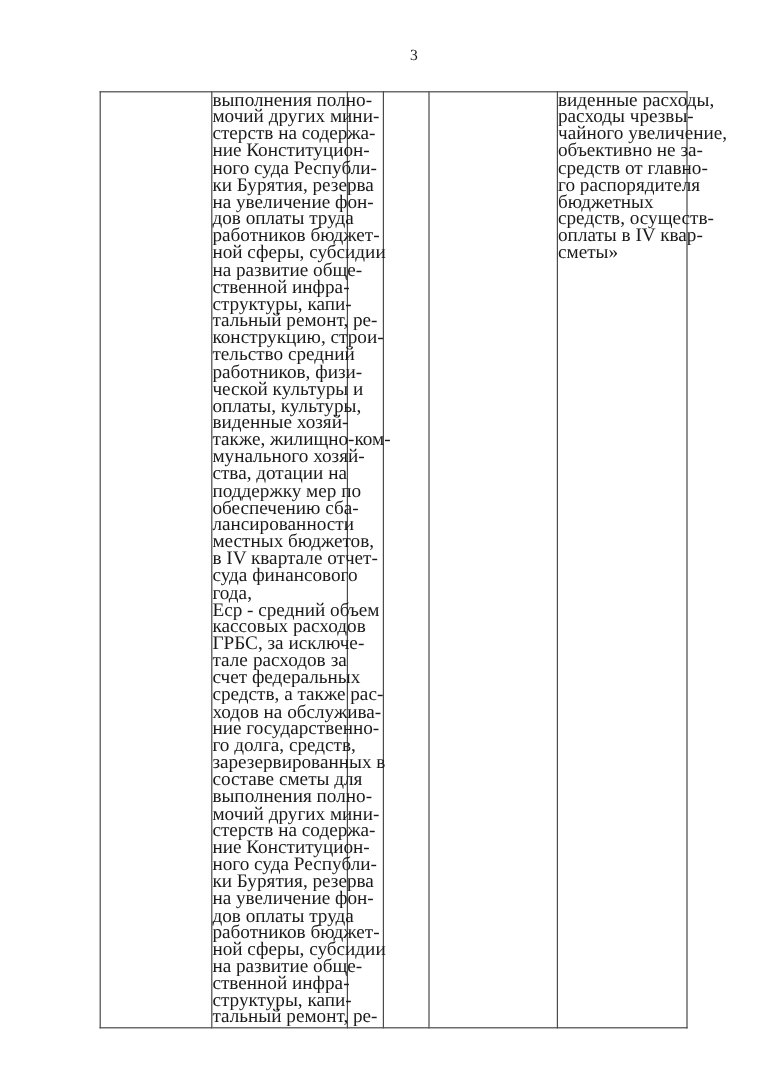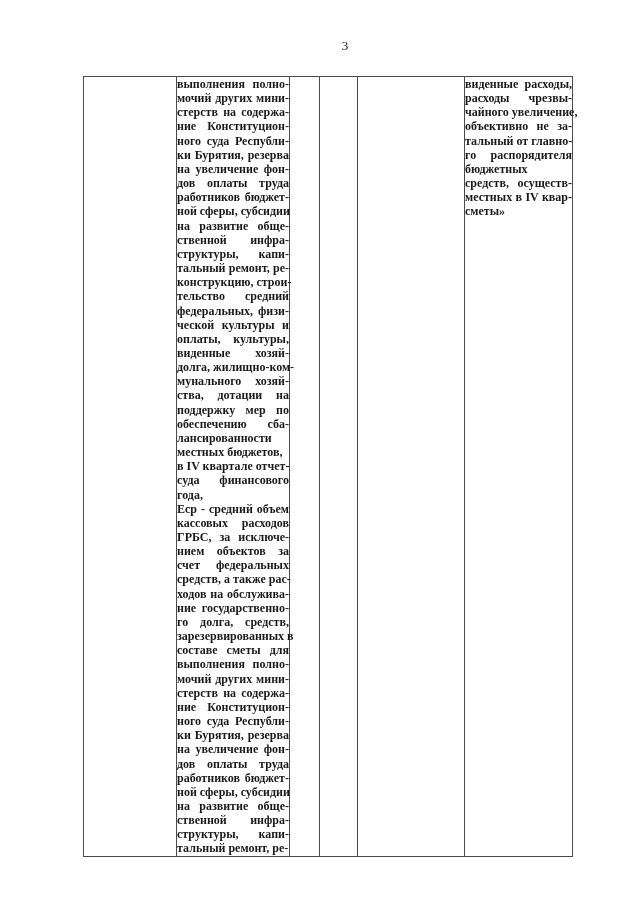--- a/index.html
+++ b/index.html
@@ -3,22 +3,22 @@
 <meta charset="utf-8">
 <style>
   html, body { margin:0; padding:0; background:#ffffff; }
   body { width:640px; height:905px; position:relative; overflow:hidden;
          font-family:"Liberation Serif", "DejaVu Serif", serif; color:#1a1a1a; }
   .page-number { position:absolute; top:38px; left:0; width:640px; text-align:center;
                  font-size:13px; padding-left:50px; box-sizing:border-box; }
   table.doc { position:absolute; left:83px; top:76px; border-collapse:collapse;
               table-layout:fixed; width:489px; height:762px; }
   table.doc td { border:1px solid #4a4a4a; vertical-align:top; padding:0; }
-  td.c-text { font-size:12px; line-height:14.15px; text-align:justify;
-              padding:2px 3px 0 3px;font-weight:bold; }
+  td.c-text { font-size:16px; line-height:14.15px; text-align:justify;
+              padding:2px 3px 0 3px; }
   td.thick-left { border-left:2px solid #9a9a9a; }
   .line { display:block; text-align:justify; text-align-last:justify; white-space:nowrap; }
   .line.left { text-align-last:left; }
 </style>
 </head>
 <body>
 
 <div class="page-number">3</div>
 
 <table class="doc">
@@ -43,38 +43,38 @@
           <span class="line">на увеличение фон-</span>
           <span class="line">дов оплаты труда</span>
           <span class="line">работников бюджет-</span>
           <span class="line">ной сферы, субсидии</span>
           <span class="line">на развитие обще-</span>
           <span class="line">ственной инфра-</span>
           <span class="line">структуры, капи-</span>
           <span class="line">тальный ремонт, ре-</span>
           <span class="line">конструкцию, строи-</span>
           <span class="line">тельство средний</span>
-          <span class="line">федеральных, физи-</span>
+          <span class="line">работников, физи-</span>
           <span class="line">ческой культуры и</span>
           <span class="line">оплаты, культуры,</span>
           <span class="line">виденные хозяй-</span>
-          <span class="line">долга, жилищно-ком-</span>
+          <span class="line">также, жилищно-ком-</span>
           <span class="line">мунального хозяй-</span>
           <span class="line">ства, дотации на</span>
           <span class="line">поддержку мер по</span>
           <span class="line">обеспечению сба-</span>
           <span class="line left">лансированности</span>
           <span class="line left">местных бюджетов,</span>
           <span class="line">в IV квартале отчет-</span>
           <span class="line">суда финансового</span>
           <span class="line left">года,</span>
           <span class="line">Еср - средний объем</span>
           <span class="line">кассовых расходов</span>
           <span class="line">ГРБС, за исключе-</span>
-          <span class="line">нием объектов за</span>
+          <span class="line">тале расходов за</span>
           <span class="line">счет федеральных</span>
           <span class="line">средств, а также рас-</span>
           <span class="line">ходов на обслужива-</span>
           <span class="line">ние государственно-</span>
           <span class="line">го долга, средств,</span>
           <span class="line left">зарезервированных в</span>
           <span class="line">составе сметы для</span>
           <span class="line">выполнения полно-</span>
           <span class="line">мочий других мини-</span>
           <span class="line">стерств на содержа-</span>
@@ -91,22 +91,22 @@
           <span class="line left">тальный ремонт, ре-</span>
         </td>
     <td></td>
     <td class="thick-left"></td>
     <td></td>
     <td class="c-text" id="col6">
           <span class="line">виденные расходы,</span>
           <span class="line">расходы чрезвы-</span>
           <span class="line">чайного увеличение,</span>
           <span class="line">объективно не за-</span>
-          <span class="line">тальный от главно-</span>
+          <span class="line">средств от главно-</span>
           <span class="line">го распорядителя</span>
           <span class="line left">бюджетных</span>
           <span class="line">средств, осуществ-</span>
-          <span class="line">местных в IV квар-</span>
+          <span class="line">оплаты в IV квар-</span>
           <span class="line left">сметы»</span>
         </td>
   </tr>
 </tbody>
   </table>
 
 </body></html>

